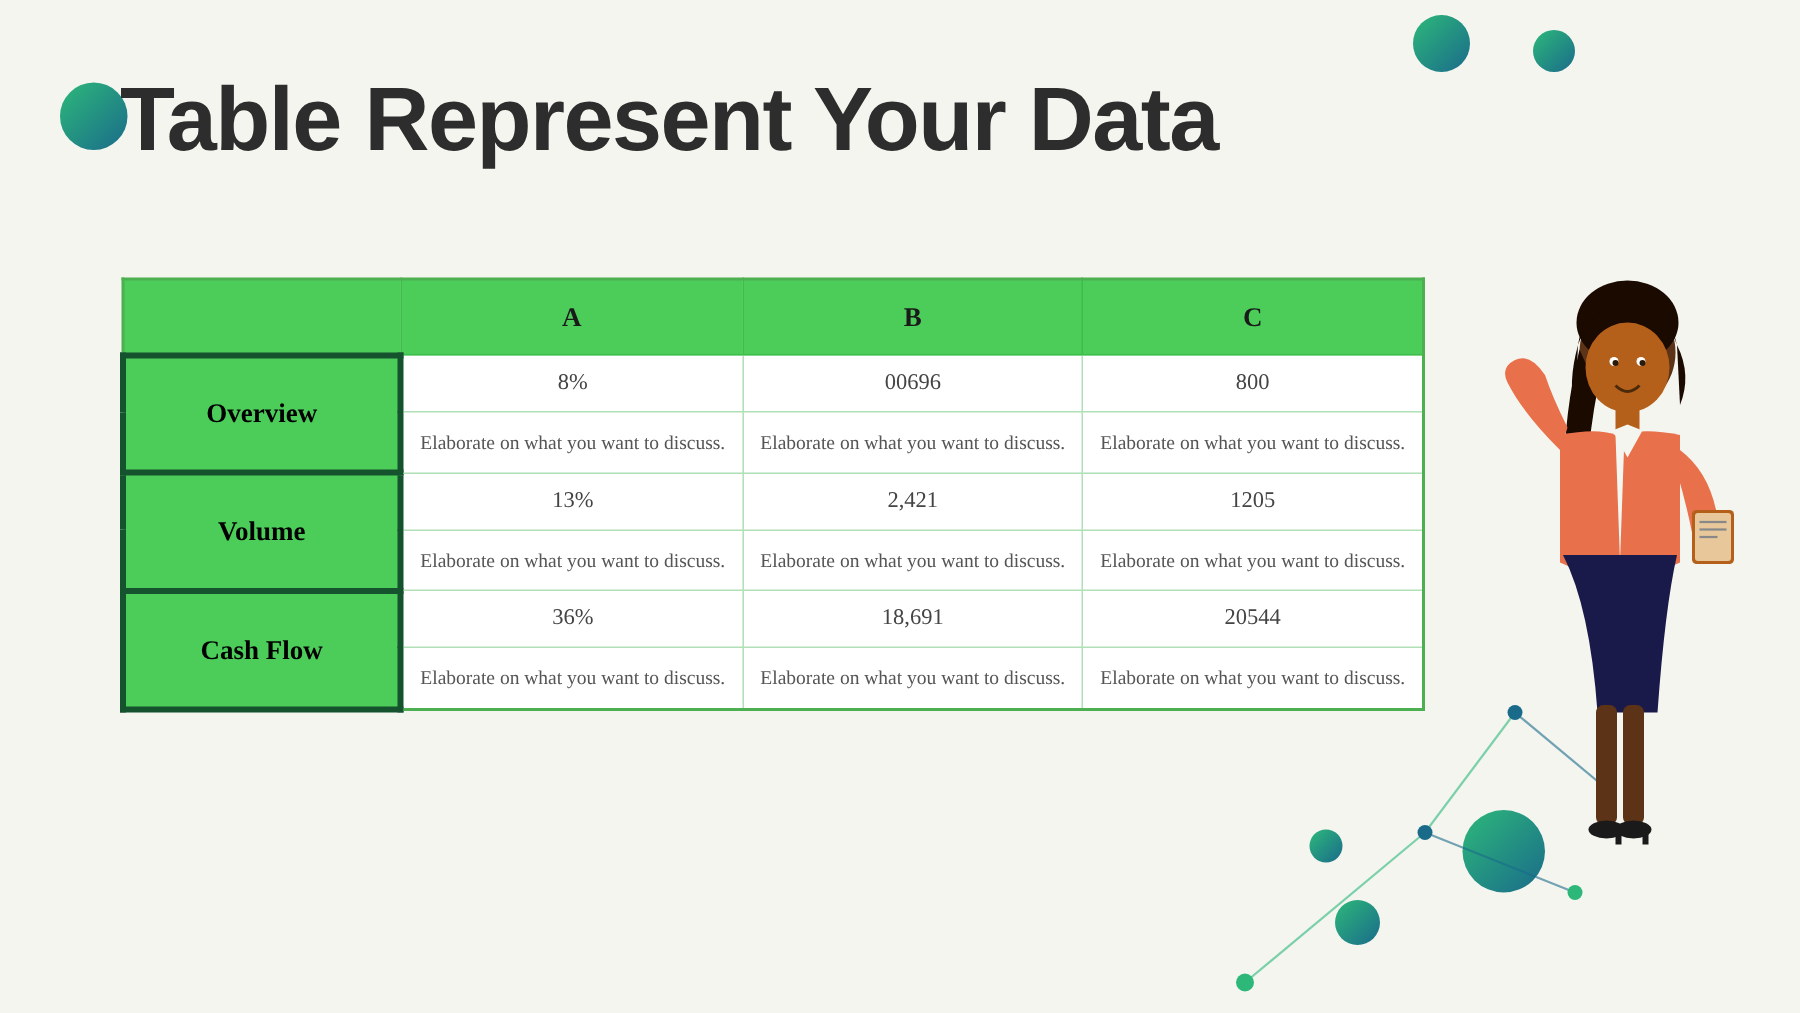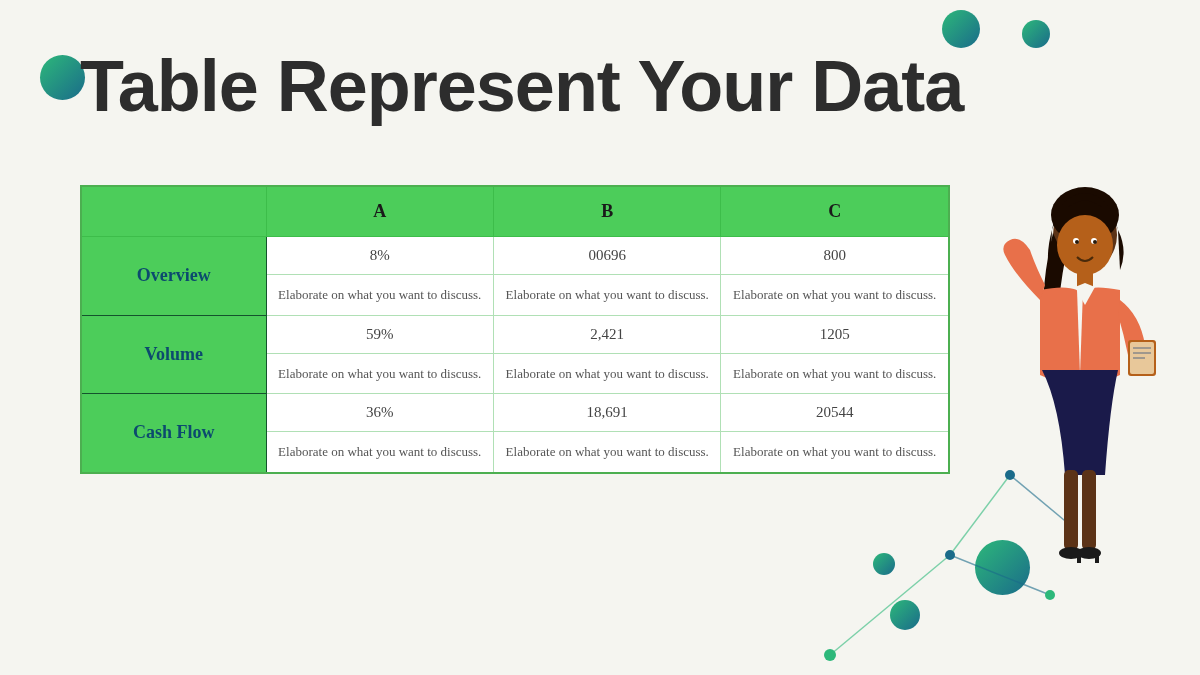--- a/index.html
+++ b/index.html
@@ -35,21 +35,21 @@
       width: 350px;
       height: 300px;
       pointer-events: none;
     }
 
     
     .page-title {
       position: absolute;
       top: 45px;
       left: 80px;
-      font-size: 72px;
+      font-size: 60px;
       font-weight: 900;
       color: #2d2d2d;
       font-family: 'Arial Black', 'Arial', sans-serif;
       letter-spacing: -1px;
     }
 
     
     .table-container {
       position: absolute;
       top: 185px;
@@ -79,22 +79,22 @@
       width: 185px;
     }
 
     
     .row-label {
       background-color: #4ccd5a;
       font-weight: bold;
       font-size: 18px;
       text-align: center;
       vertical-align: middle;
-      border: 1px solid #14532d;
-      color: #0c4a6e;
+      border: 4px solid #14532d;
+      color: #000000;
       padding: 10px;
     }
 
     
     .data-cell {
       background-color: #ffffff;
       text-align: center;
       vertical-align: middle;
       border: 1px solid #b0e0b5;
       color: #333;
@@ -168,21 +168,21 @@
         <td class="data-cell number">800</td>
       </tr>
       <tr>
         <td class="data-cell text-cell">Elaborate on what you want to discuss.</td>
         <td class="data-cell text-cell">Elaborate on what you want to discuss.</td>
         <td class="data-cell text-cell">Elaborate on what you want to discuss.</td>
       </tr>
 
       <tr>
         <td class="row-label" rowspan="2">Volume</td>
-        <td class="data-cell number">59%</td>
+        <td class="data-cell number">13%</td>
         <td class="data-cell number">2,421</td>
         <td class="data-cell number">1205</td>
       </tr>
       <tr>
         <td class="data-cell text-cell">Elaborate on what you want to discuss.</td>
         <td class="data-cell text-cell">Elaborate on what you want to discuss.</td>
         <td class="data-cell text-cell">Elaborate on what you want to discuss.</td>
       </tr>
 
       <tr>

